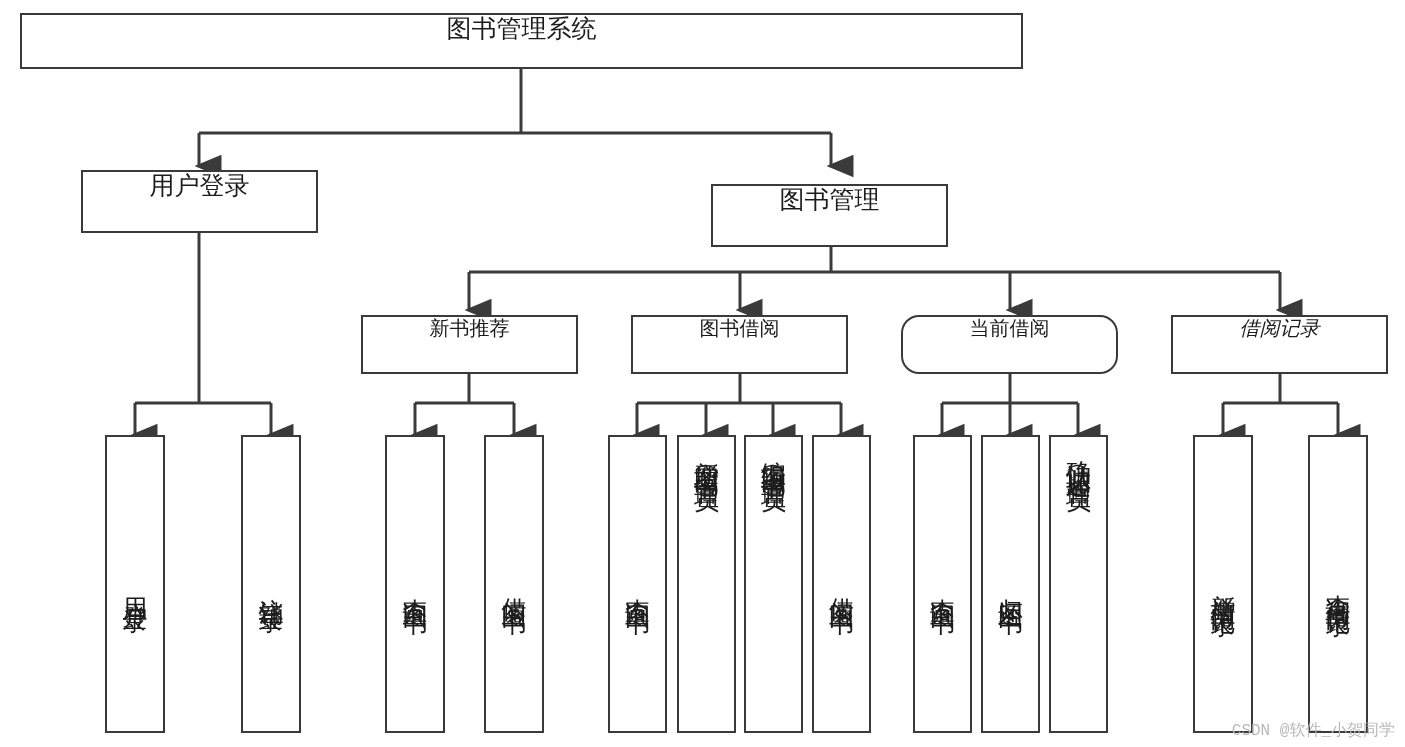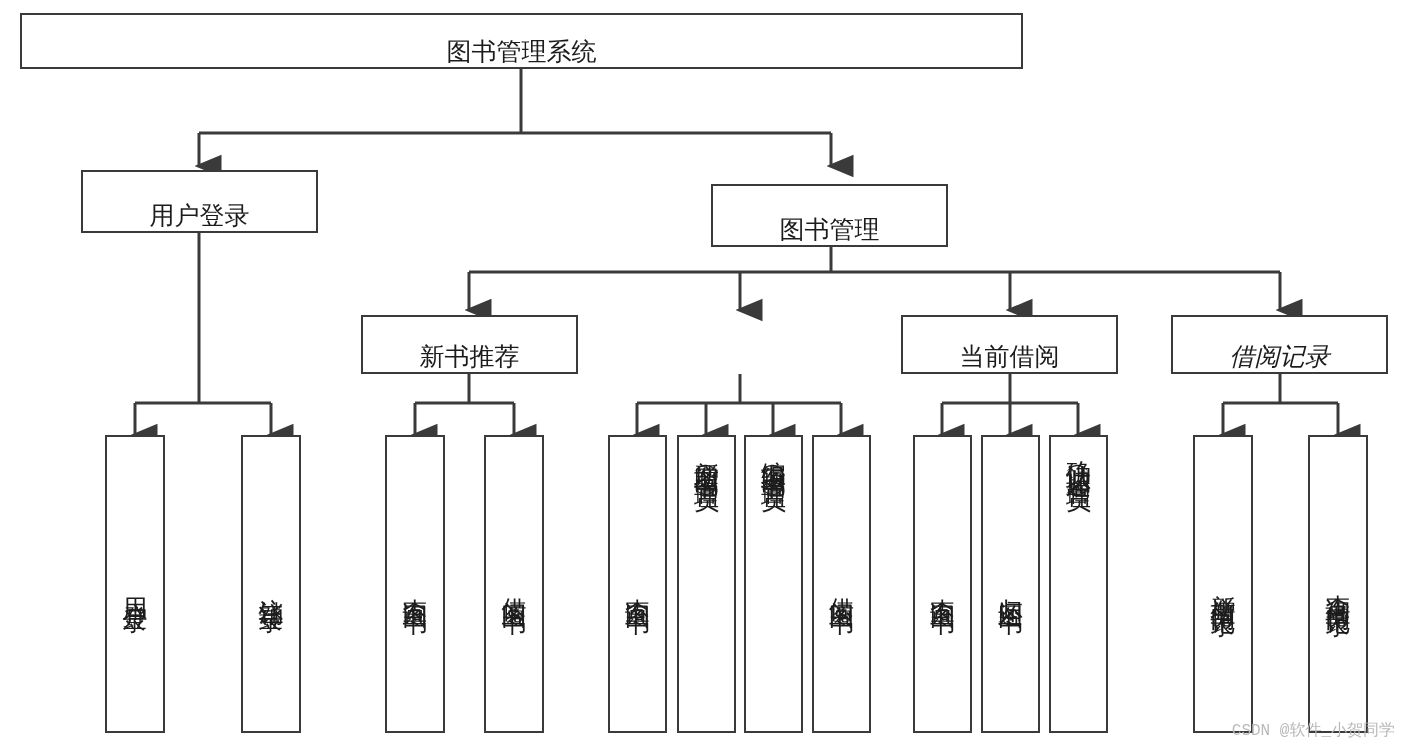--- a/index.html
+++ b/index.html
@@ -26,34 +26,34 @@
     width: 1405px;
     height: 747px;
     pointer-events: none;
   }
   .node {
     position: absolute;
     box-sizing: border-box;
     background: #ffffff;
     border: 2px solid #3a3a3a;
     display: flex;
-    align-items: flex-end;
+    align-items: flex-start;
     justify-content: center;
     text-align: center;
     z-index: 2;
   }
   .node .lbl {
     display: block;
     line-height: 1.15;
     color: #1c1c1c;
     white-space: nowrap;
   }
   .node.root .lbl { font-size: 25px; }
   .node.lvl1 .lbl { font-size: 25px; }
-  .node.lvl2 .lbl { font-size: 25px; }
+  .node.lvl2 .lbl { font-size: 20px; }
 
   .node.leaf {
     align-items: flex-start;
     justify-content: center;
     padding-top: 4px;
   }
   .node.leaf .lbl {
     writing-mode: vertical-rl;
     text-orientation: upright;
     font-size: 25px;
@@ -142,21 +142,24 @@
   <div class="node lvl1" style="left:81px; top:170px; width:237px; height:63px;">
     <span class="lbl">用户登录</span>
   </div>
   <div class="node lvl1" style="left:711px; top:184px; width:237px; height:63px;">
     <span class="lbl">图书管理</span>
   </div>
 
   <div class="node lvl2" style="left:361px; top:315px; width:217px; height:59px;">
     <span class="lbl">新书推荐</span>
   </div>
-  <div class="node lvl2" style="left:901px; top:315px; width:217px; height:59px;">
+  <div class="node lvl2" style="left:631px; top:315px; width:217px; height:59px;">
+    <span class="lbl">图书借阅</span>
+  </div>
+  <div class="node lvl2" style="left:901px; top:315px; width:217px; height:59px;border-radius:18px;">
     <span class="lbl">当前借阅</span>
   </div>
   <div class="node lvl2" style="left:1171px; top:315px; width:217px; height:59px;font-style:italic;">
     <span class="lbl">借阅记录</span>
   </div>
 
   <div class="node leaf" style="left:105px; top:435px; width:60px; height:298px;">
     <div class="leafwrap">
       <span class="lbl">用户登录</span>
     </div>

